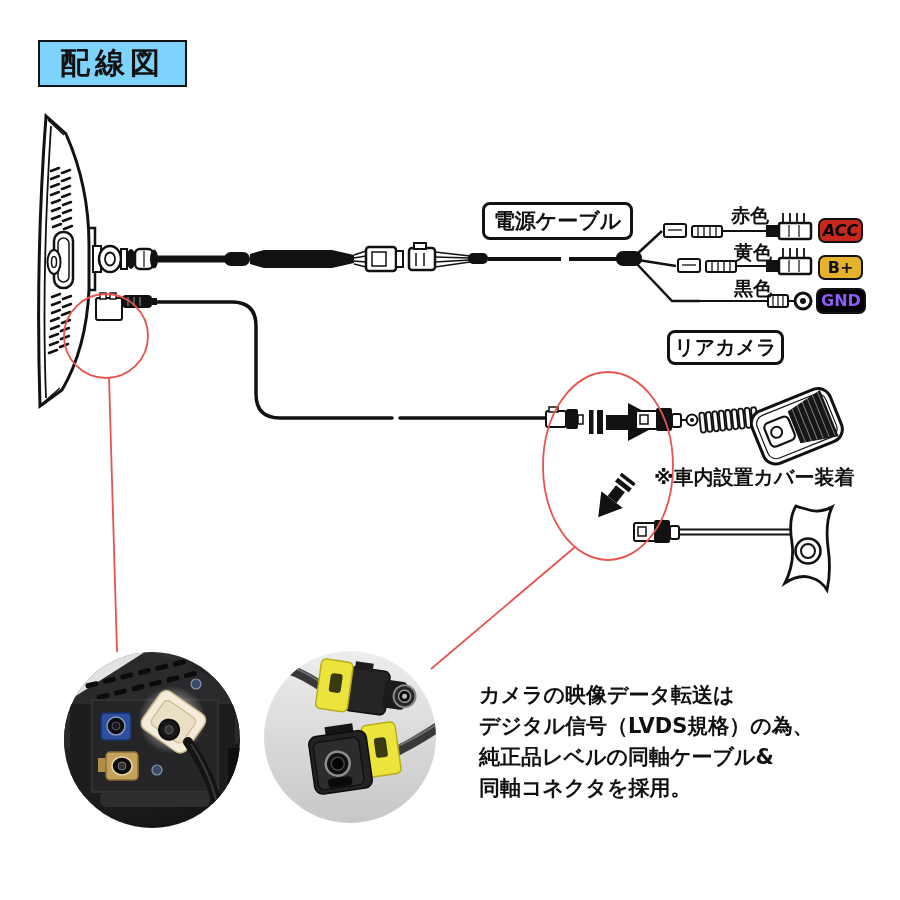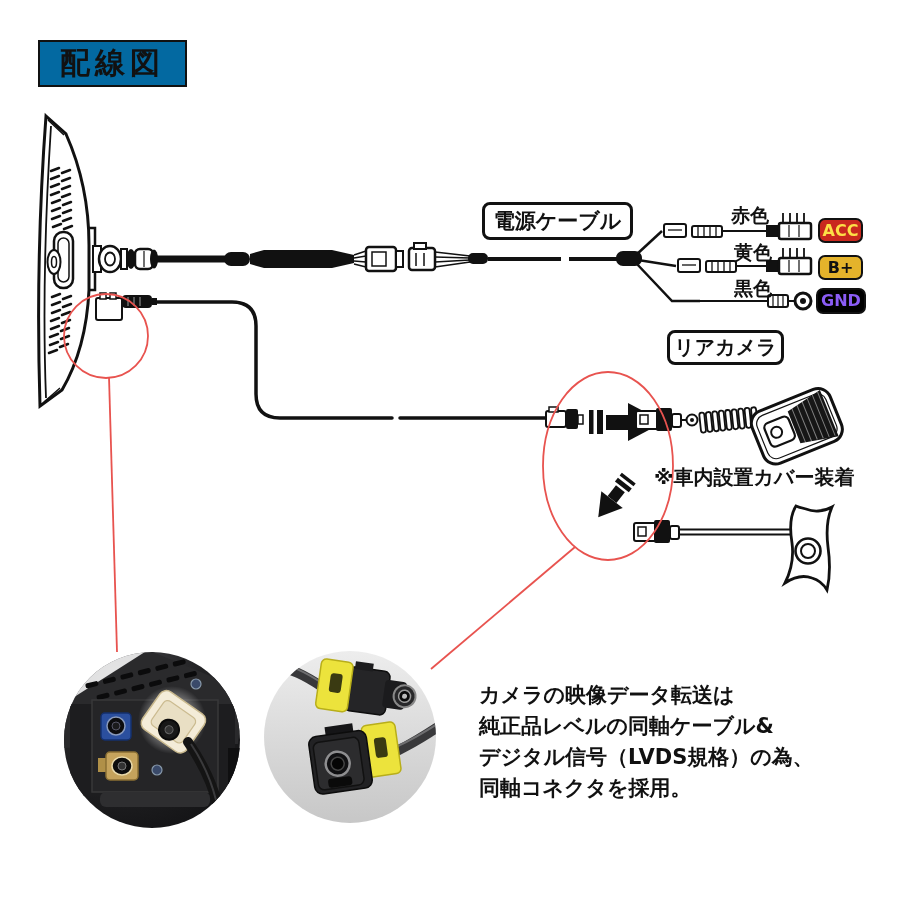--- a/index.html
+++ b/index.html
@@ -1,20 +1,20 @@
 <!DOCTYPE html>
 <html><head>
 <meta charset="utf-8">
 <style>
   html,body{margin:0;padding:0;background:#fff;}
   .canvas{position:relative;width:900px;height:900px;background:#ffffff;overflow:hidden;
           font-family:"DejaVu Sans","Liberation Sans",sans-serif;color:#111;}
   .diagram-svg{position:absolute;left:0;top:0;}
   .title-box{position:absolute;left:38px;top:40px;width:145px;height:43px;border:2px solid #111;
-             background:#0369a1;display:flex;align-items:center;justify-content:center;
+             background:#7dd3fc;display:flex;align-items:center;justify-content:center;
              font-family:"DejaVu Serif","Liberation Serif",serif;font-size:30px;font-weight:bold;
              letter-spacing:5px;}
   .label-box{position:absolute;border:3px solid #111;border-radius:8px;background:#fff;
              display:flex;align-items:center;justify-content:center;font-weight:bold;
              font-size:20px;box-sizing:border-box;white-space:nowrap;}
   .lb-power{left:482px;top:202px;width:151px;height:38px;font-size:21px;}
   .lb-relay{left:272px;top:363px;width:241px;height:37px;}
   .lb-camera{left:667px;top:330px;width:117px;height:35px;}
   .wire-label{position:absolute;font-weight:bold;font-size:19px;white-space:nowrap;}
   .wl-red{left:731px;top:203px;}
@@ -312,26 +312,26 @@
 
   <div class="title-box">配線図</div>
 
   <div class="label-box lb-power">電源ケーブル</div>
   <div class="label-box lb-camera">リアカメラ</div>
 
   <div class="wire-label wl-red">赤色</div>
   <div class="wire-label wl-yellow">黄色</div>
   <div class="wire-label wl-black">黒色</div>
 
-  <div class="badge bd-acc" style="background-color: rgb(201, 40, 30); color: #fde047;">ACC</div>
+  <div class="badge bd-acc" style="background-color: rgb(201, 40, 30); color: #000000; font-style: italic;">ACC</div>
   <div class="badge bd-bplus" style="background-color: rgb(228, 179, 43); color: rgb(17, 17, 17);">B+</div>
   <div class="badge bd-gnd" style="background-color: rgb(0, 0, 0); color: #8b5cf6;">GND</div>
 
   <div class="note note-indoor">※車内設置カバー装着</div>
 
   <div class="description">
     <div>カメラの映像データ転送は</div>
+    <div>デジタル信号（LVDS規格）の為、</div>
     <div>純正品レベルの同軸ケーブル&amp;</div>
-    <div>デジタル信号（LVDS規格）の為、</div>
     <div>同軸コネクタを採用。</div>
   </div>
 
 </div>
 
 </body></html>

